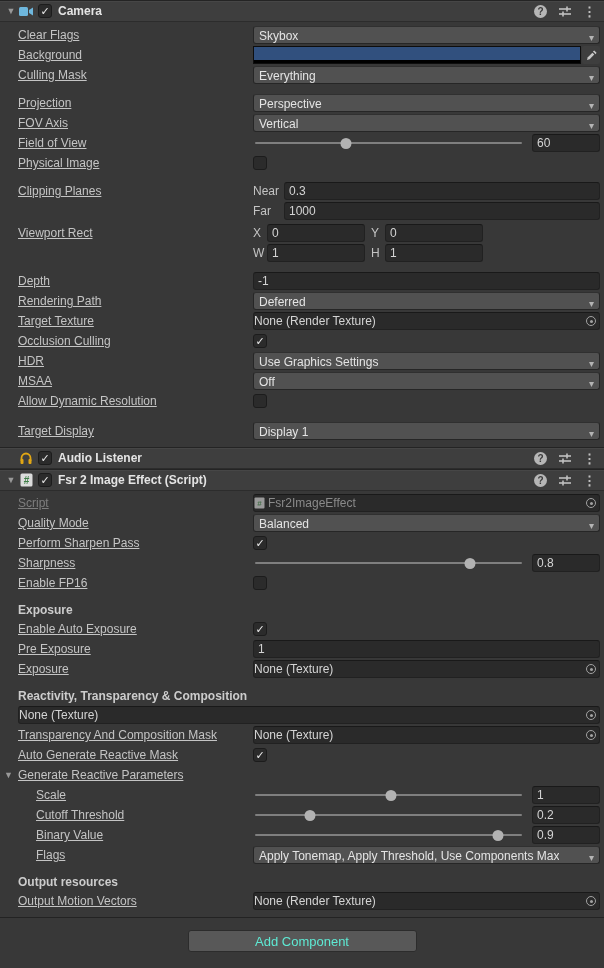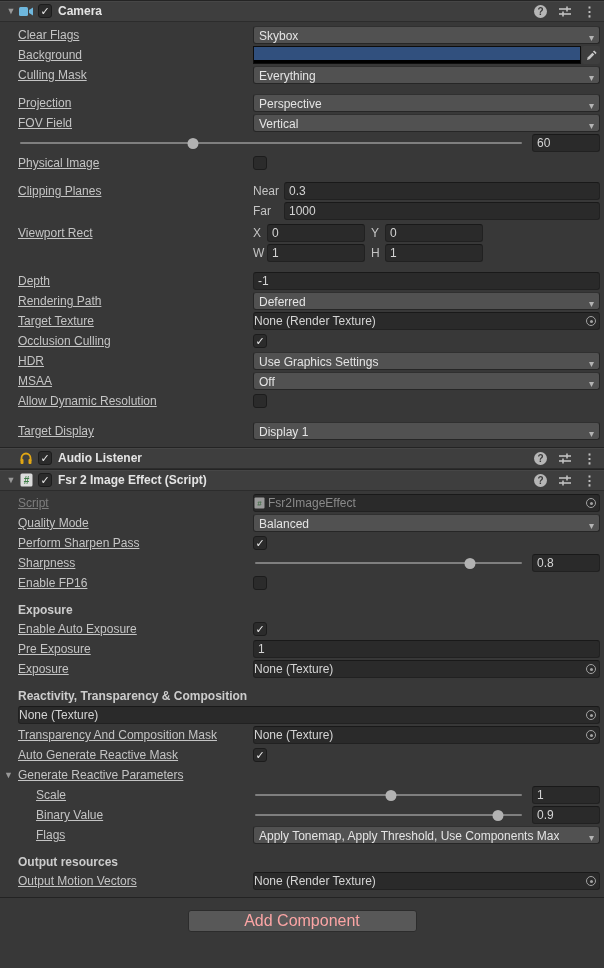--- a/index.html
+++ b/index.html
@@ -120,21 +120,21 @@
     display: flex; align-items: center; justify-content: center;
     background: #3E3E3E; border-radius: 2px;
   }
   
   .footer { border-top: 1px solid #232323; padding-top: 12px; display: flex; justify-content: center; }
   .add-component {
     width: 229px; height: 22px;
     background: #585858;
     border: 1px solid #2C2C2C;
     border-radius: 3px;
-    color: #fca5a5; font-size: 16px;
+    color: #5eead4; font-size: 13px;
     display: flex; align-items: center; justify-content: center;
   }
   .script-mini-icon { margin-right: 3px; flex: none; display:flex; }
 </style>
 </head>
 <body>
 
 <div class="inspector">
 
   <div>
@@ -200,27 +200,28 @@
       <div class="spacer8"></div>
 
       <div class="row">
         <span class="label">Projection</span>
         <div class="dropdown">
           <span>Perspective</span>
           <span class="dd-arrow">▾</span>
         </div>
       </div>
       <div class="row">
-        <span class="label">FOV Field</span>
+        <span class="label">FOV Axis</span>
         <div class="dropdown">
           <span>Vertical</span>
           <span class="dd-arrow">▾</span>
         </div>
       </div>
       <div class="row">
+        <span class="label">Field of View</span>
         <div class="slider-wrap">
           <div class="slider-track"></div>
           <div class="slider-handle" style="left: 34.5%;"></div>
         </div>
         <div class="textfield slider-value">
           <input class="tf" value="60" style="">
         </div>
       </div>
       <div class="row">
         <span class="label">Physical Image</span>
@@ -493,20 +494,30 @@
         <span class="label sub">Scale</span>
         <div class="slider-wrap">
           <div class="slider-track"></div>
           <div class="slider-handle" style="left: 51%;"></div>
         </div>
         <div class="textfield slider-value">
           <input class="tf" value="1" style="">
         </div>
       </div>
       <div class="row">
+        <span class="label sub">Cutoff Threshold</span>
+        <div class="slider-wrap">
+          <div class="slider-track"></div>
+          <div class="slider-handle" style="left: 21%;"></div>
+        </div>
+        <div class="textfield slider-value">
+          <input class="tf" value="0.2" style="">
+        </div>
+      </div>
+      <div class="row">
         <span class="label sub">Binary Value</span>
         <div class="slider-wrap">
           <div class="slider-track"></div>
           <div class="slider-handle" style="left: 90.5%;"></div>
         </div>
         <div class="textfield slider-value">
           <input class="tf" value="0.9" style="">
         </div>
       </div>
       <div class="row">

